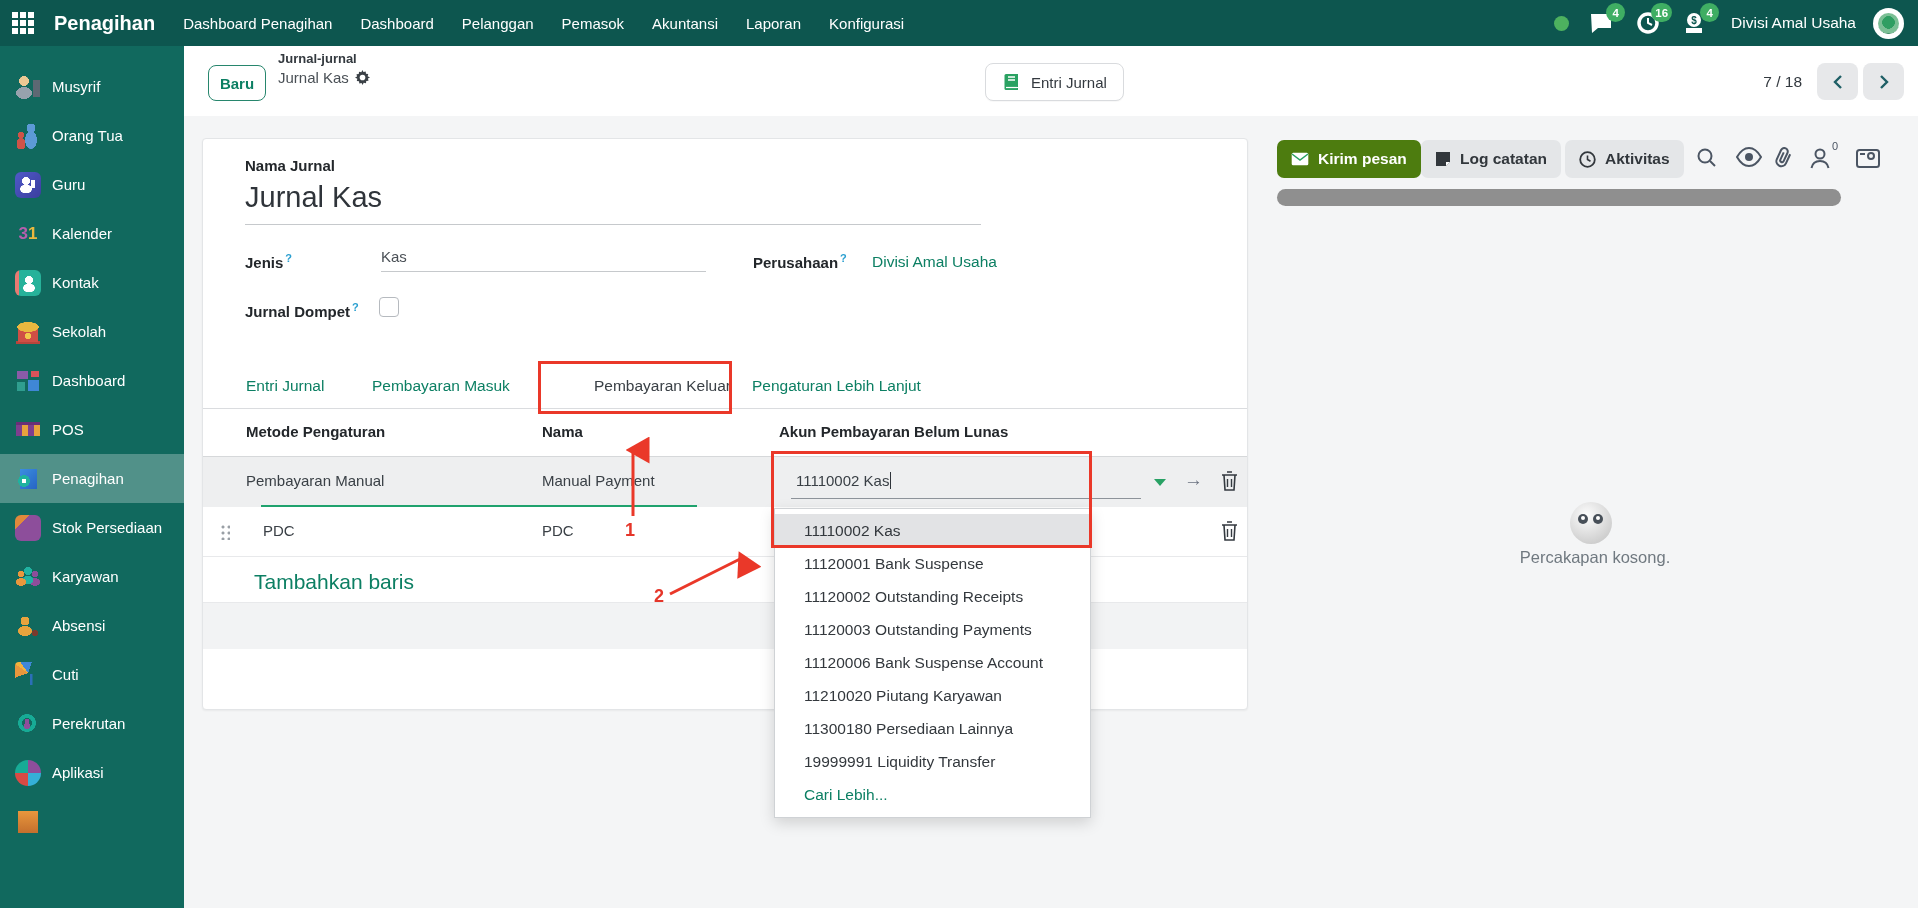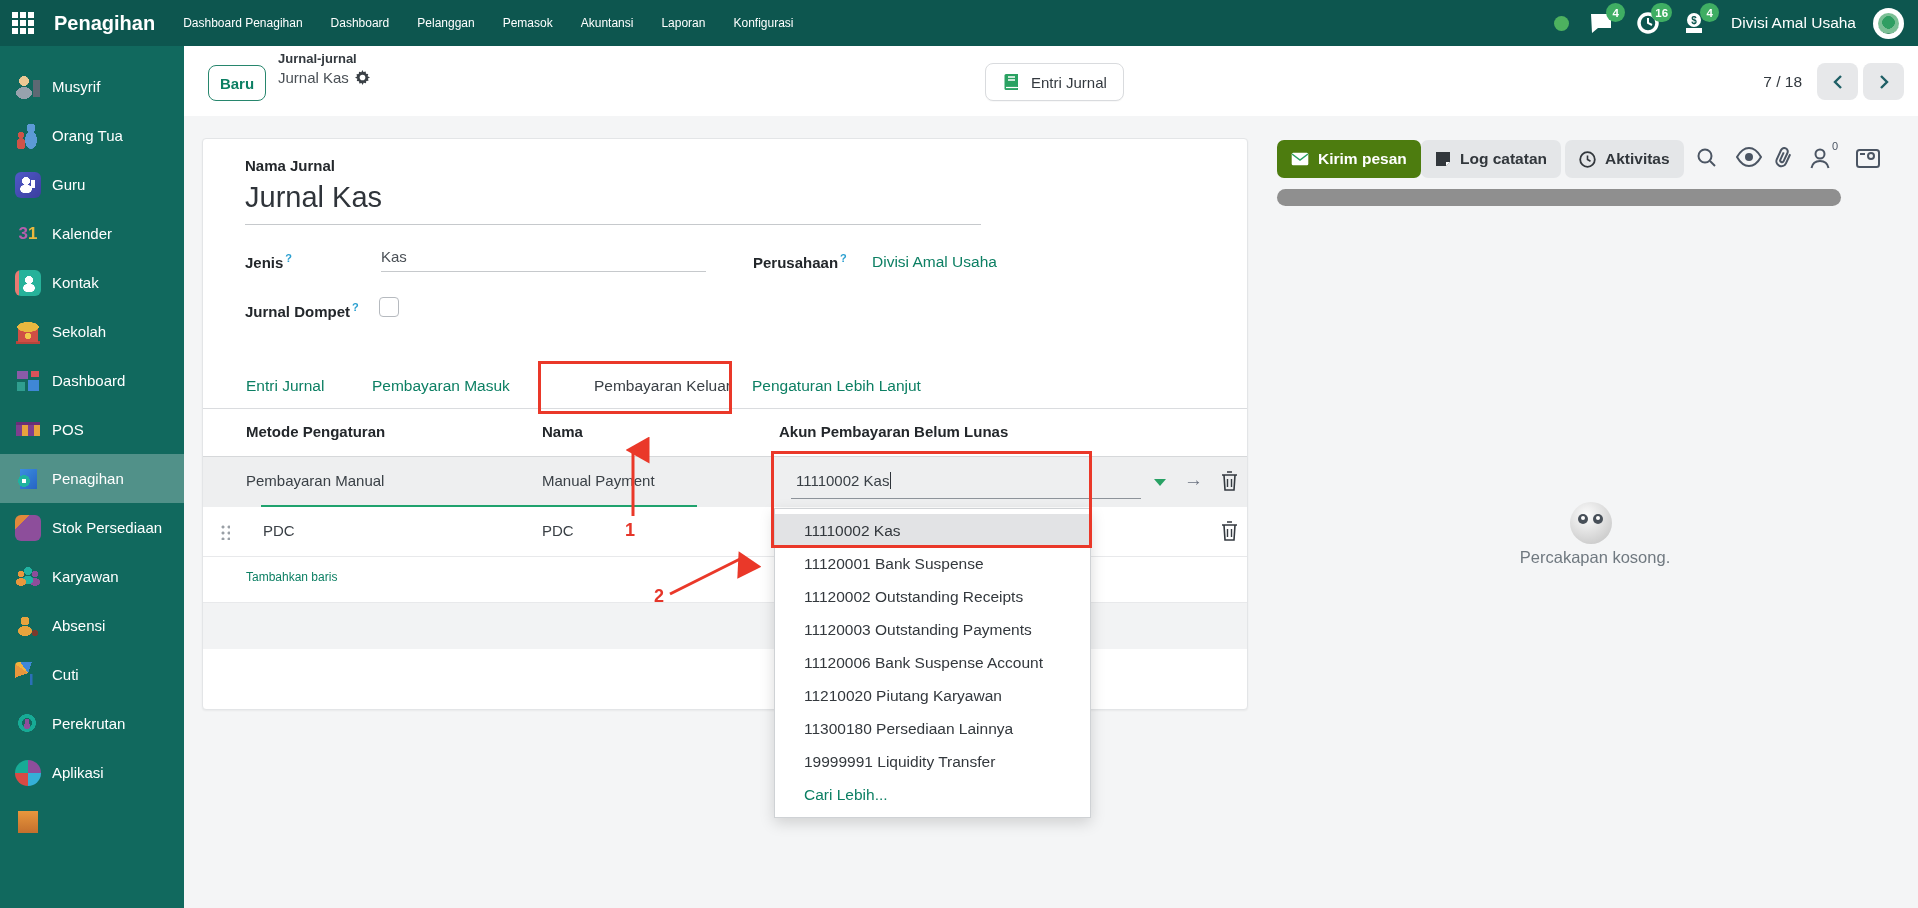--- a/index.html
+++ b/index.html
@@ -10,21 +10,21 @@
   }
   
   .topbar{position:absolute;left:0;top:0;width:1918px;height:46px;background:#0d564f;display:flex;align-items:center;color:#fff;z-index:40;}
   .apps-btn{width:46px;height:46px;display:flex;align-items:center;justify-content:center;cursor:pointer;}
   .grid9{position:relative;width:22px;height:22px;}
   .grid9 i{position:absolute;width:6px;height:6px;background:#fff;}
   .grid9 i:nth-child(1){left:0;top:0}.grid9 i:nth-child(2){left:8px;top:0}.grid9 i:nth-child(3){left:16px;top:0}
   .grid9 i:nth-child(4){left:0;top:8px}.grid9 i:nth-child(5){left:8px;top:8px}.grid9 i:nth-child(6){left:16px;top:8px}
   .grid9 i:nth-child(7){left:0;top:16px}.grid9 i:nth-child(8){left:8px;top:16px}.grid9 i:nth-child(9){left:16px;top:16px}
   .brand{font-size:20px;font-weight:700;margin:0 28px 0 8px;}
-  .topmenu{display:flex;gap:28px;font-size:12px;}
+  .topmenu{display:flex;gap:28px;font-size:15px;}
   .topmenu .tm{cursor:pointer;white-space:nowrap;}
   .top-right{margin-left:auto;display:flex;align-items:center;gap:17px;padding-right:14px;}
   .status-dot{width:15px;height:15px;border-radius:50%;background:#4db15f;}
   .ticon{position:relative;width:30px;height:30px;display:flex;align-items:center;justify-content:center;cursor:pointer;}
   .badge{position:absolute;top:-5px;right:-9px;min-width:19px;height:19px;border-radius:10px;background:#3fae63;color:#fff;font-size:11.5px;font-weight:700;display:flex;align-items:center;justify-content:center;padding:0 4px;}
   .company{font-size:15.5px;margin-left:4px;cursor:pointer;}
   .avatar{width:31px;height:31px;border-radius:50%;background:#fff;display:flex;align-items:center;justify-content:center;cursor:pointer;}
   .avatar i{width:21px;height:21px;border-radius:50%;background:radial-gradient(circle at 50% 45%, #2f9e62 0 40%, #7bbf95 41% 70%, #2f7f57 71%);}
   
   .sidebar{position:absolute;left:0;top:46px;width:184px;height:862px;background:#11695e;padding-top:16px;z-index:30;overflow:hidden;}
@@ -143,21 +143,21 @@
   .dd-caret{position:absolute;left:951px;top:22px;width:0;height:0;border-left:6px solid transparent;border-right:6px solid transparent;border-top:7px solid #28a164;cursor:pointer;}
   .int-arrow{position:absolute;left:981px;top:12px;font-size:19px;color:#6b7280;cursor:pointer;}
   .trash{position:absolute;left:1018px;top:14px;cursor:pointer;}
   .drag-handle{position:absolute;left:18px;top:18px;width:9px;height:15px;cursor:grab;background:
     radial-gradient(circle 1.6px at 2px 2px,#9aa0a6 97%,transparent),
     radial-gradient(circle 1.6px at 8px 2px,#9aa0a6 97%,transparent),
     radial-gradient(circle 1.6px at 2px 8px,#9aa0a6 97%,transparent),
     radial-gradient(circle 1.6px at 8px 8px,#9aa0a6 97%,transparent),
     radial-gradient(circle 1.6px at 2px 14px,#9aa0a6 97%,transparent),
     radial-gradient(circle 1.6px at 8px 14px,#9aa0a6 97%,transparent);}
-  .add-line{position:absolute;left:43px;top:13px;font-size:12px;color:#0c7f63;cursor:pointer;text-align:center;}
+  .add-line{position:absolute;left:51px;top:13px;font-size:21px;color:#0c7f63;cursor:pointer;text-align:center;}
   
   .dropdown{position:absolute;left:590px;top:392px;width:317px;height:310px;background:#fff;border:1px solid #cfd2d5;box-shadow:0 5px 14px rgba(0,0,0,.15);z-index:5;padding-top:5px;}
   .dd-item{height:33px;display:flex;align-items:center;padding-left:29px;font-size:15.5px;color:#33383d;cursor:pointer;white-space:nowrap;}
   .dd-item.hl{background:#e2e3e5;}
   .dd-more{color:#0c7f63;}
   
   .anno{position:absolute;z-index:10;pointer-events:none;}
   .anno-box-tab{left:354px;top:245px;width:194px;height:53px;border:3px solid #ea3829;}
   .anno-box-input{left:587px;top:335px;width:321px;height:97px;border:3px solid #ea3829;}
   .anno-num{position:absolute;z-index:11;color:#e53529;font-size:18px;font-weight:700;pointer-events:none;}

